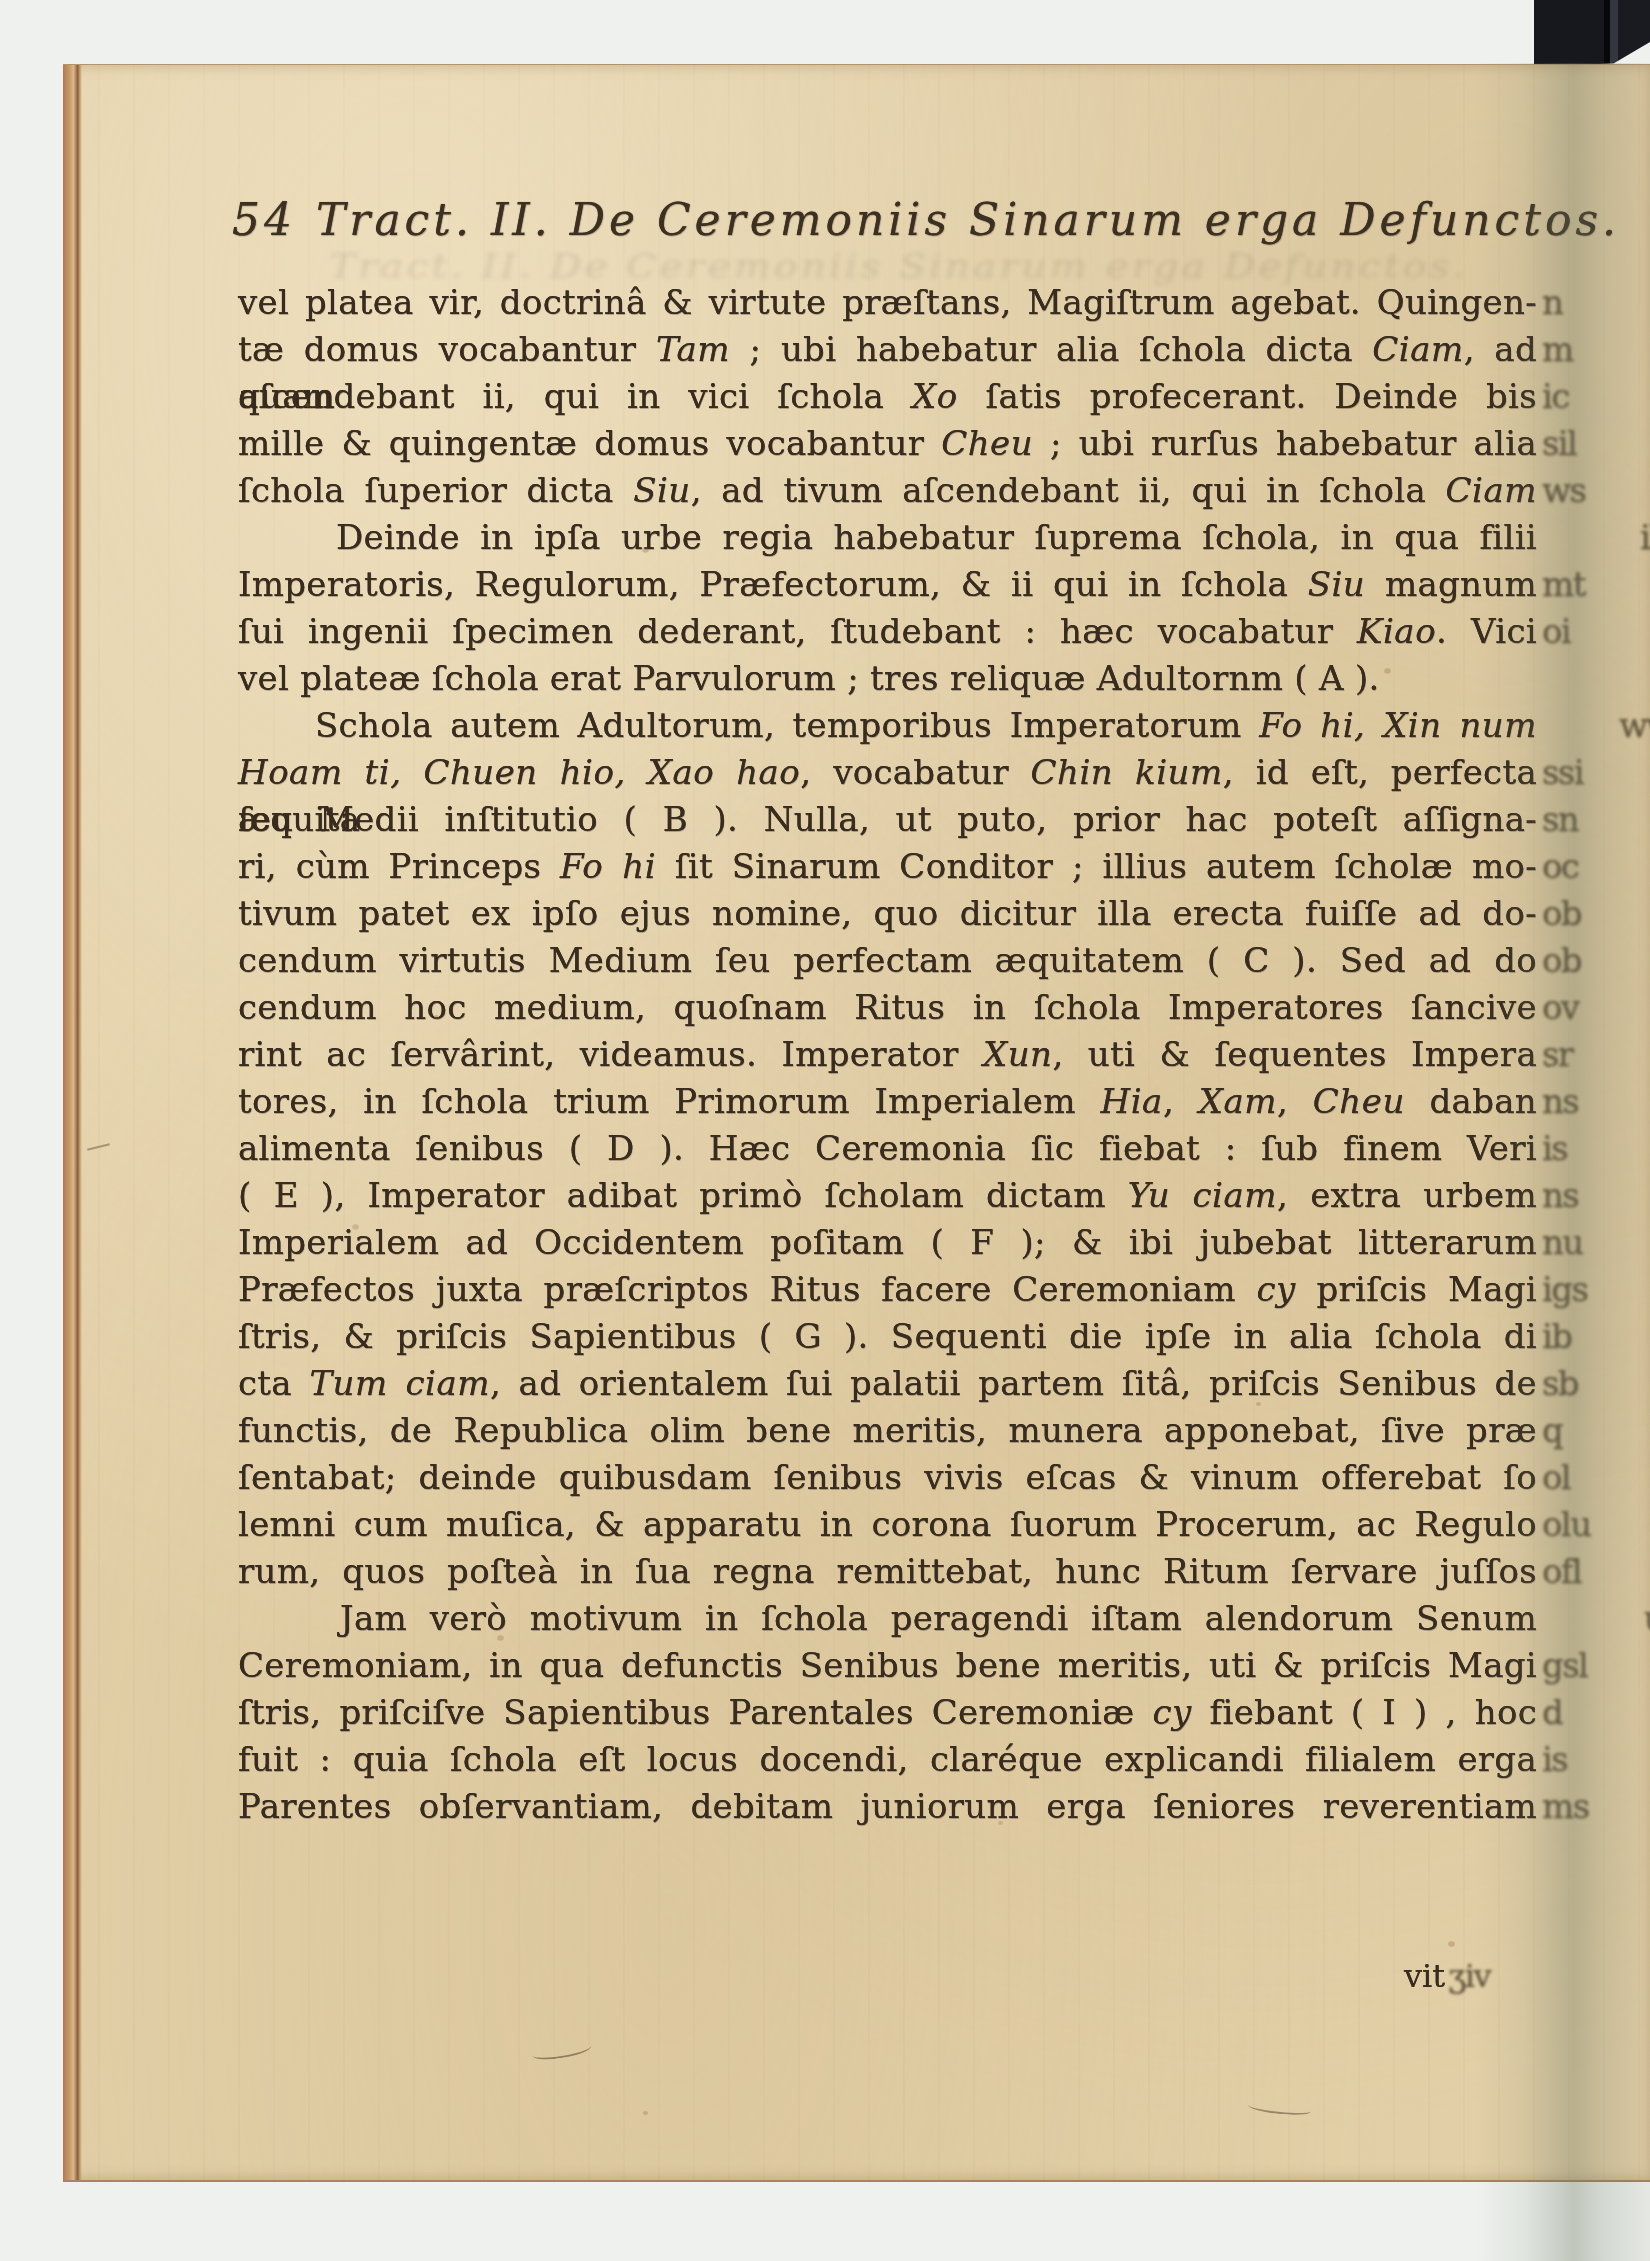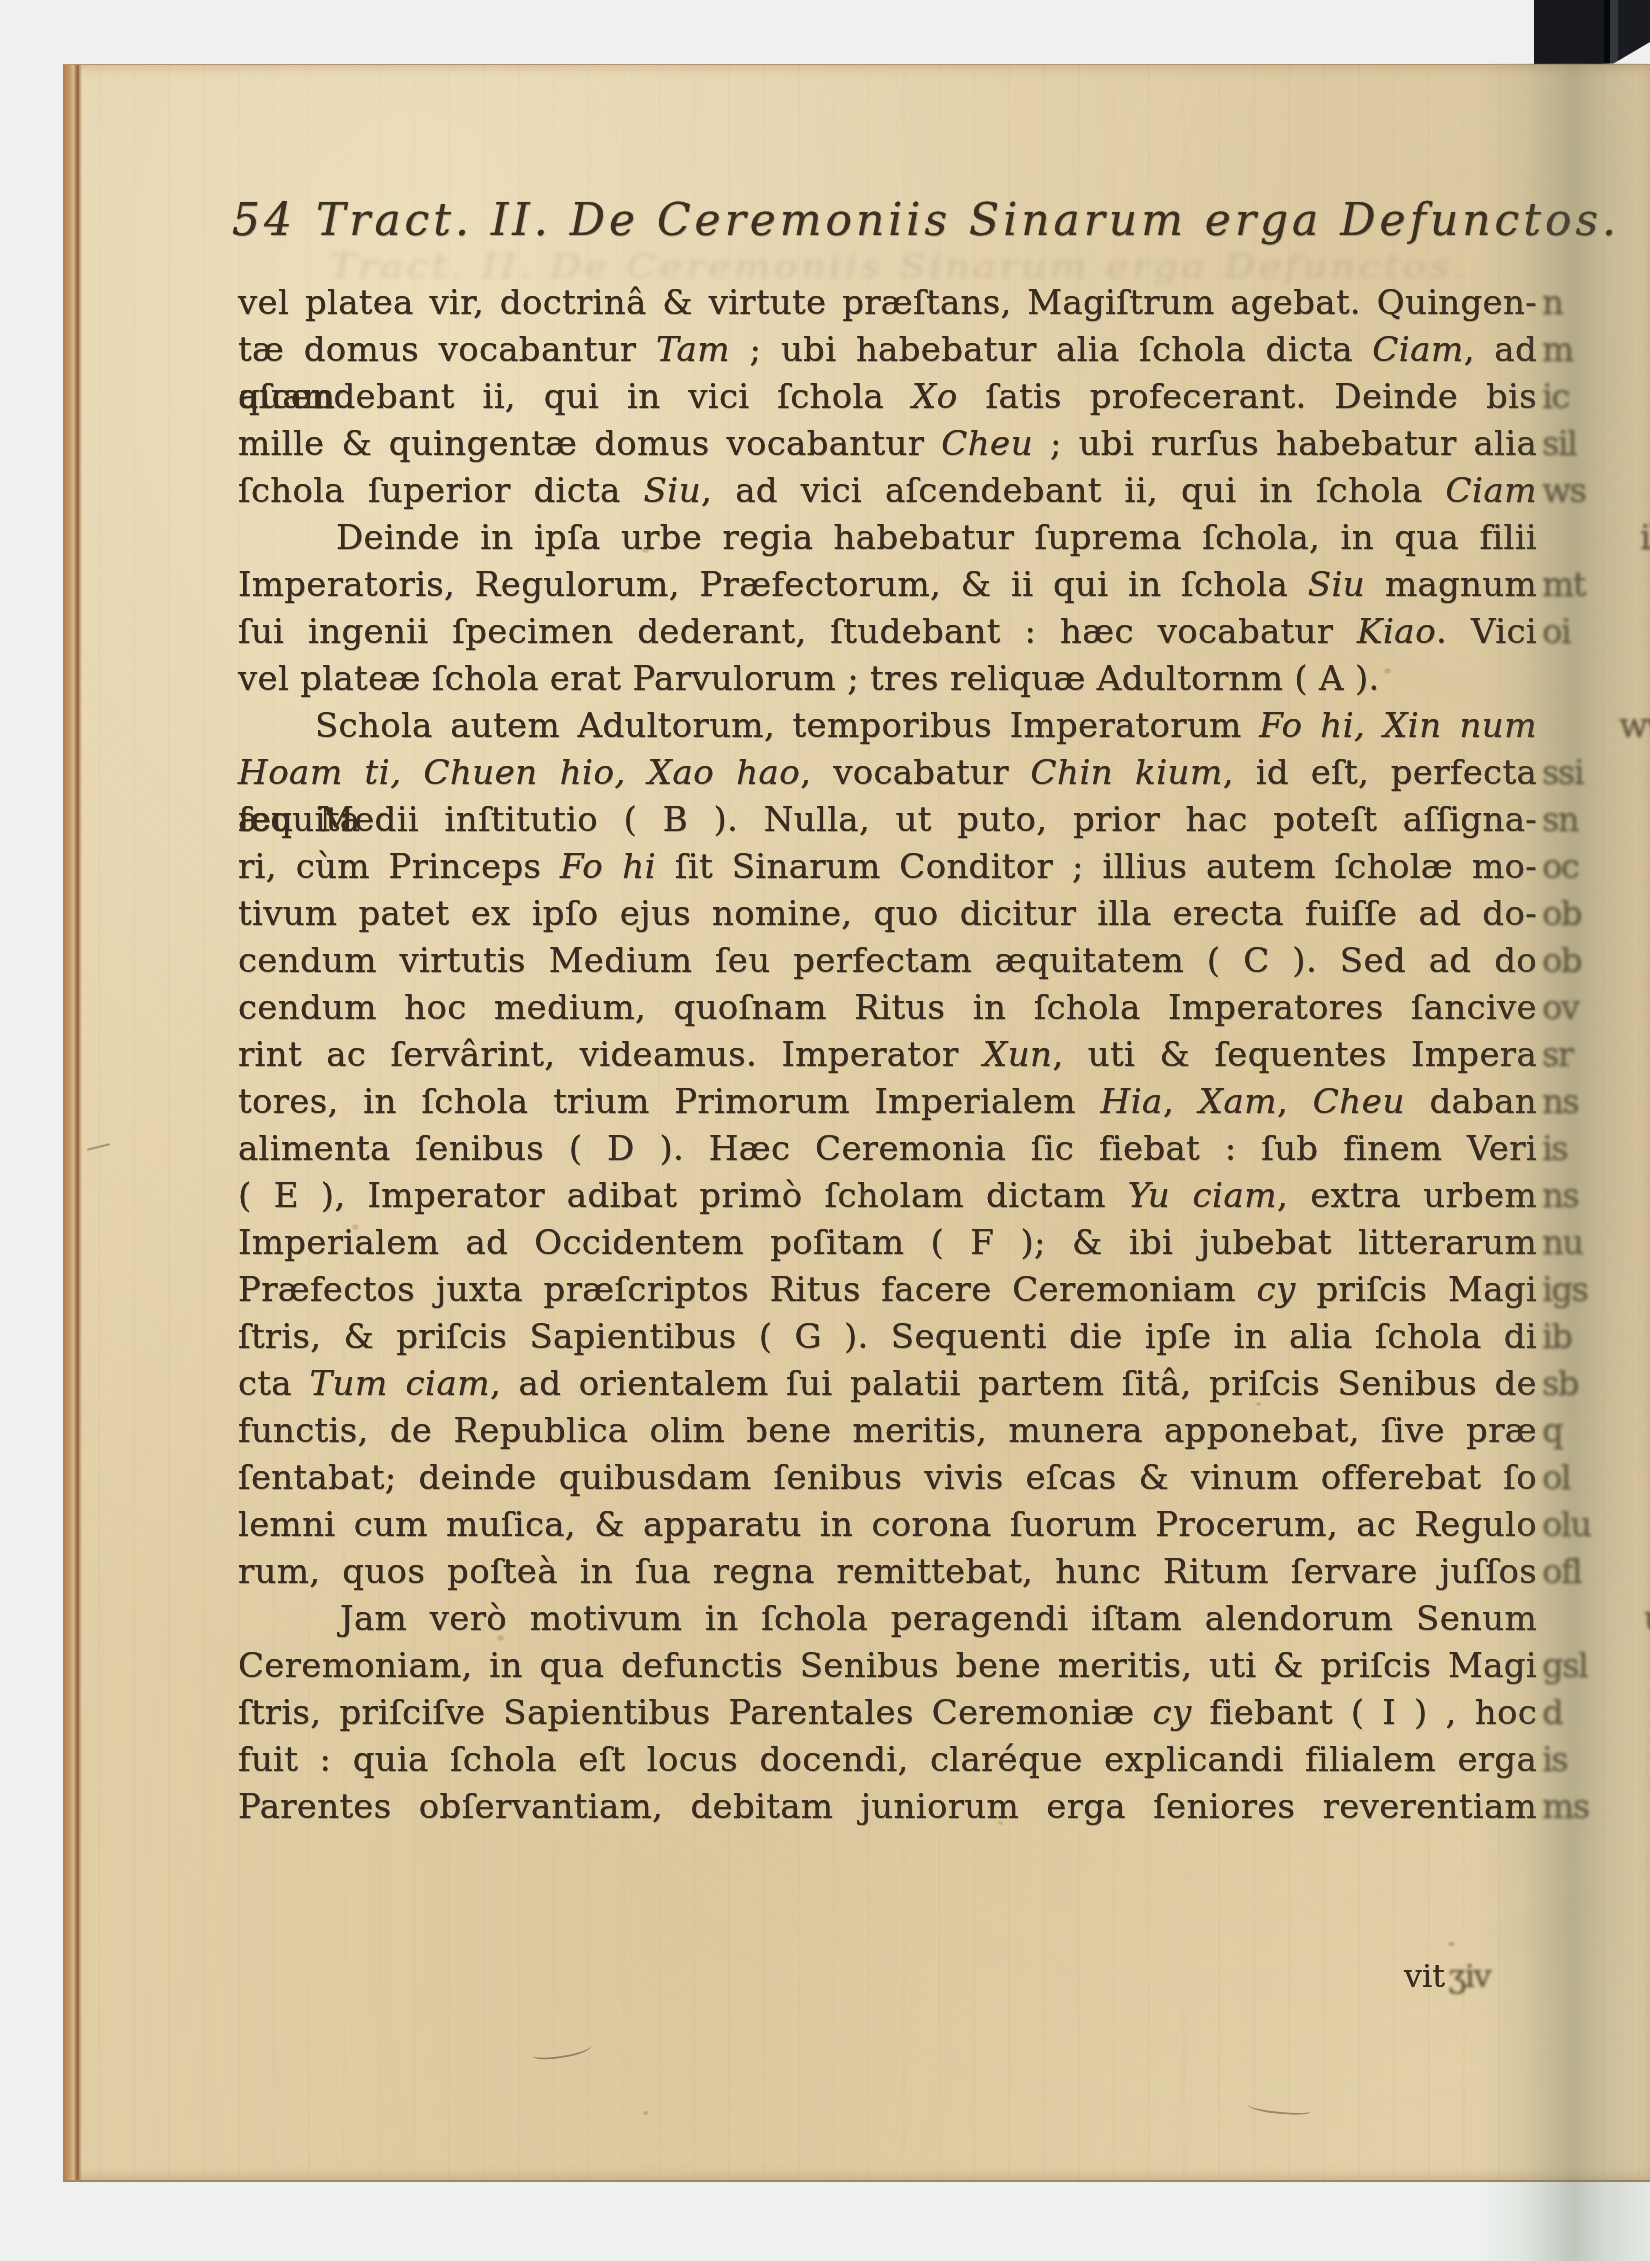--- a/index.html
+++ b/index.html
@@ -77,21 +77,21 @@
     <div class="header">
       <span>54</span>
       <span>Tract. II. De Ceremoniis Sinarum erga Defunctos.</span>
     </div>
 
     <div class="textblock">
         <div class="line"><span>vel platea vir, doctrinâ &amp; virtute præſtans, Magiſtrum agebat.  Quingen-</span><span class="ghost">n</span></div>
         <div class="line"><span>tæ domus vocabantur </span><i>Tam</i><span> ; ubi habebatur alia ſchola dicta </span><i>Ciam</i><span>, ad quam</span><span class="ghost">m</span></div>
         <div class="line"><span>aſcendebant ii, qui in vici ſchola </span><i>Xo</i><span>  ſatis profecerant.   Deinde bis</span><span class="ghost">ic</span></div>
         <div class="line"><span>mille &amp;  quingentæ domus vocabantur </span><i>Cheu</i><span> ; ubi rurſus habebatur alia</span><span class="ghost">sil</span></div>
-        <div class="line"><span>ſchola ſuperior dicta </span><i>Siu</i><span>, ad vici aſcendebant ii, qui in ſchola </span><i>Ciam</i><span class="ghost">ws</span></div>
+        <div class="line"><span>ſchola ſuperior dicta </span><i>Siu</i><span>, ad tivum aſcendebant ii, qui in ſchola </span><i>Ciam</i><span class="ghost">ws</span></div>
         <div class="line" style="text-indent: 98px;"><span>Deinde in ipſa urbe regia habebatur ſuprema ſchola, in qua filii</span><span class="ghost">ili</span></div>
         <div class="line"><span>Imperatoris, Regulorum, Præfectorum, &amp; ii qui in ſchola </span><i>Siu</i><span> magnum</span><span class="ghost">mt</span></div>
         <div class="line"><span>ſui ingenii ſpecimen dederant, ſtudebant :  hæc vocabatur </span><i>Kiao</i><span>.   Vici</span><span class="ghost">oi</span></div>
         <div class="line last"><span>vel plateæ ſchola erat Parvulorum ; tres reliquæ Adultornm ( A ).</span></div>
         <div class="line" style="text-indent: 77px;"><span>Schola autem Adultorum, temporibus Imperatorum </span><i>Fo hi, Xin num</i><span class="ghost">wv</span></div>
         <div class="line"><i>Hoam ti, Chuen hio, Xao hao</i><span>, vocabatur </span><i>Chin kium</i><span>, id eſt, perfecta æquita</span><span class="ghost">ssi</span></div>
         <div class="line"><span>ſeu Medii inſtitutio ( B ).   Nulla, ut puto, prior hac poteſt aſſigna-</span><span class="ghost">sn</span></div>
         <div class="line"><span>ri, cùm Princeps </span><i>Fo hi</i><span> ſit Sinarum Conditor ; illius autem ſcholæ mo-</span><span class="ghost">oc</span></div>
         <div class="line"><span>tivum patet ex ipſo ejus nomine, quo dicitur illa erecta fuiſſe ad do-</span><span class="ghost">ob</span></div>
         <div class="line"><span>cendum virtutis Medium ſeu perfectam æquitatem ( C ).   Sed ad do</span><span class="ghost">ob</span></div>

